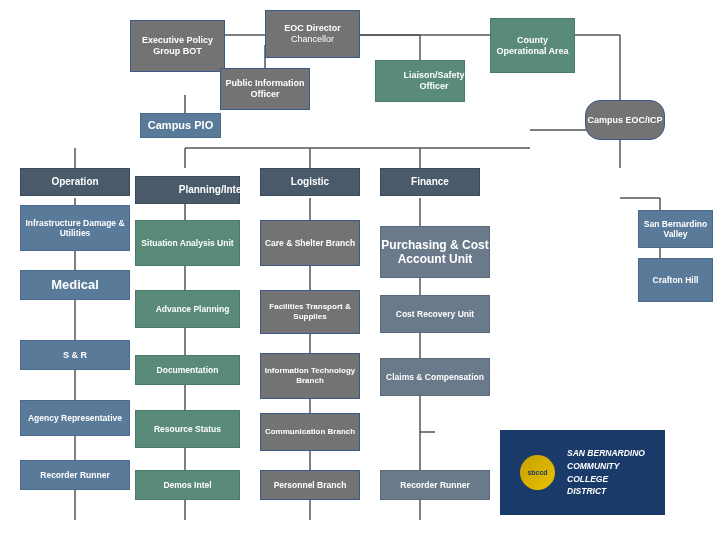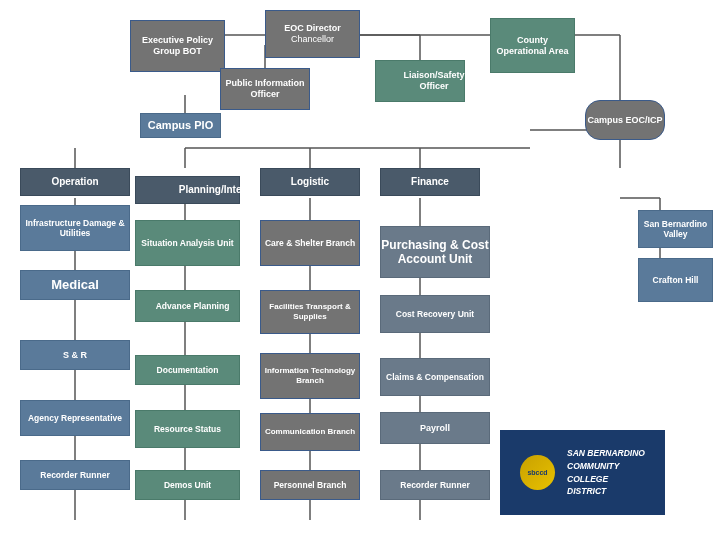--- a/index.html
+++ b/index.html
@@ -230,34 +230,34 @@
   </div>
 
   <div class="box box-steel" style="left:20px; top:460px; width:110px; height:30px; font-size:8.5px;">
     <div>Recorder Runner</div>
   </div>
 
   <div class="box box-teal" style="left:135px; top:220px; width:105px; height:46px; font-size:8.5px;">
     <div>Situation Analysis Unit</div>
   </div>
 
-  <div class="box box-teal" style="left:135px; top:290px; width:105px; height:32px; font-size:8.5px;padding-left:10px;">
+  <div class="box box-teal" style="left:135px; top:290px; width:105px; height:38px; font-size:8.5px;padding-left:10px;">
     <div>Advance Planning</div>
   </div>
 
   <div class="box box-teal" style="left:135px; top:355px; width:105px; height:30px; font-size:8.5px;">
     <div>Documentation</div>
   </div>
 
   <div class="box box-teal" style="left:135px; top:410px; width:105px; height:38px; font-size:8.5px;">
     <div>Resource Status</div>
   </div>
 
   <div class="box box-teal" style="left:135px; top:470px; width:105px; height:30px; font-size:8.5px;">
-    <div>Demos Unit</div>
+    <div>Demos Intel</div>
   </div>
 
   <div class="box box-blue" style="left:260px; top:220px; width:100px; height:46px; font-size:8.5px;">
     <div>Care &amp; Shelter Branch</div>
   </div>
 
   <div class="box box-blue" style="left:260px; top:290px; width:100px; height:44px; font-size:8px;">
     <div>Facilities Transport &amp; Supplies</div>
   </div>
 
@@ -278,23 +278,20 @@
   </div>
 
   <div class="box box-med" style="left:380px; top:295px; width:110px; height:38px; font-size:8.5px;">
     <div>Cost Recovery Unit</div>
   </div>
 
   <div class="box box-med" style="left:380px; top:358px; width:110px; height:38px; font-size:8.5px;">
     <div>Claims &amp; Compensation</div>
   </div>
 
-  <div class="box box-med" style="left:380px; top:412px; width:110px; height:32px; font-size:9px;">
-    <div>Payroll</div>
-  </div>
 
   <div class="box box-med" style="left:380px; top:470px; width:110px; height:30px; font-size:8.5px;">
     <div>Recorder Runner</div>
   </div>
 
   <div class="logo-area" style="left:500px; top:430px; width:165px; height:85px;">
     <div class="logo-inner">
       <div style="display:flex; flex-direction:column; align-items:center; width:100%;">
         <div style="display:flex; align-items:center; justify-content:center; width:100%; gap:12px;">
           <div style="width:35px; height:35px; background: linear-gradient(135deg, #c8a000, #e8c200); border-radius:50%; display:flex; align-items:center; justify-content:center;">

